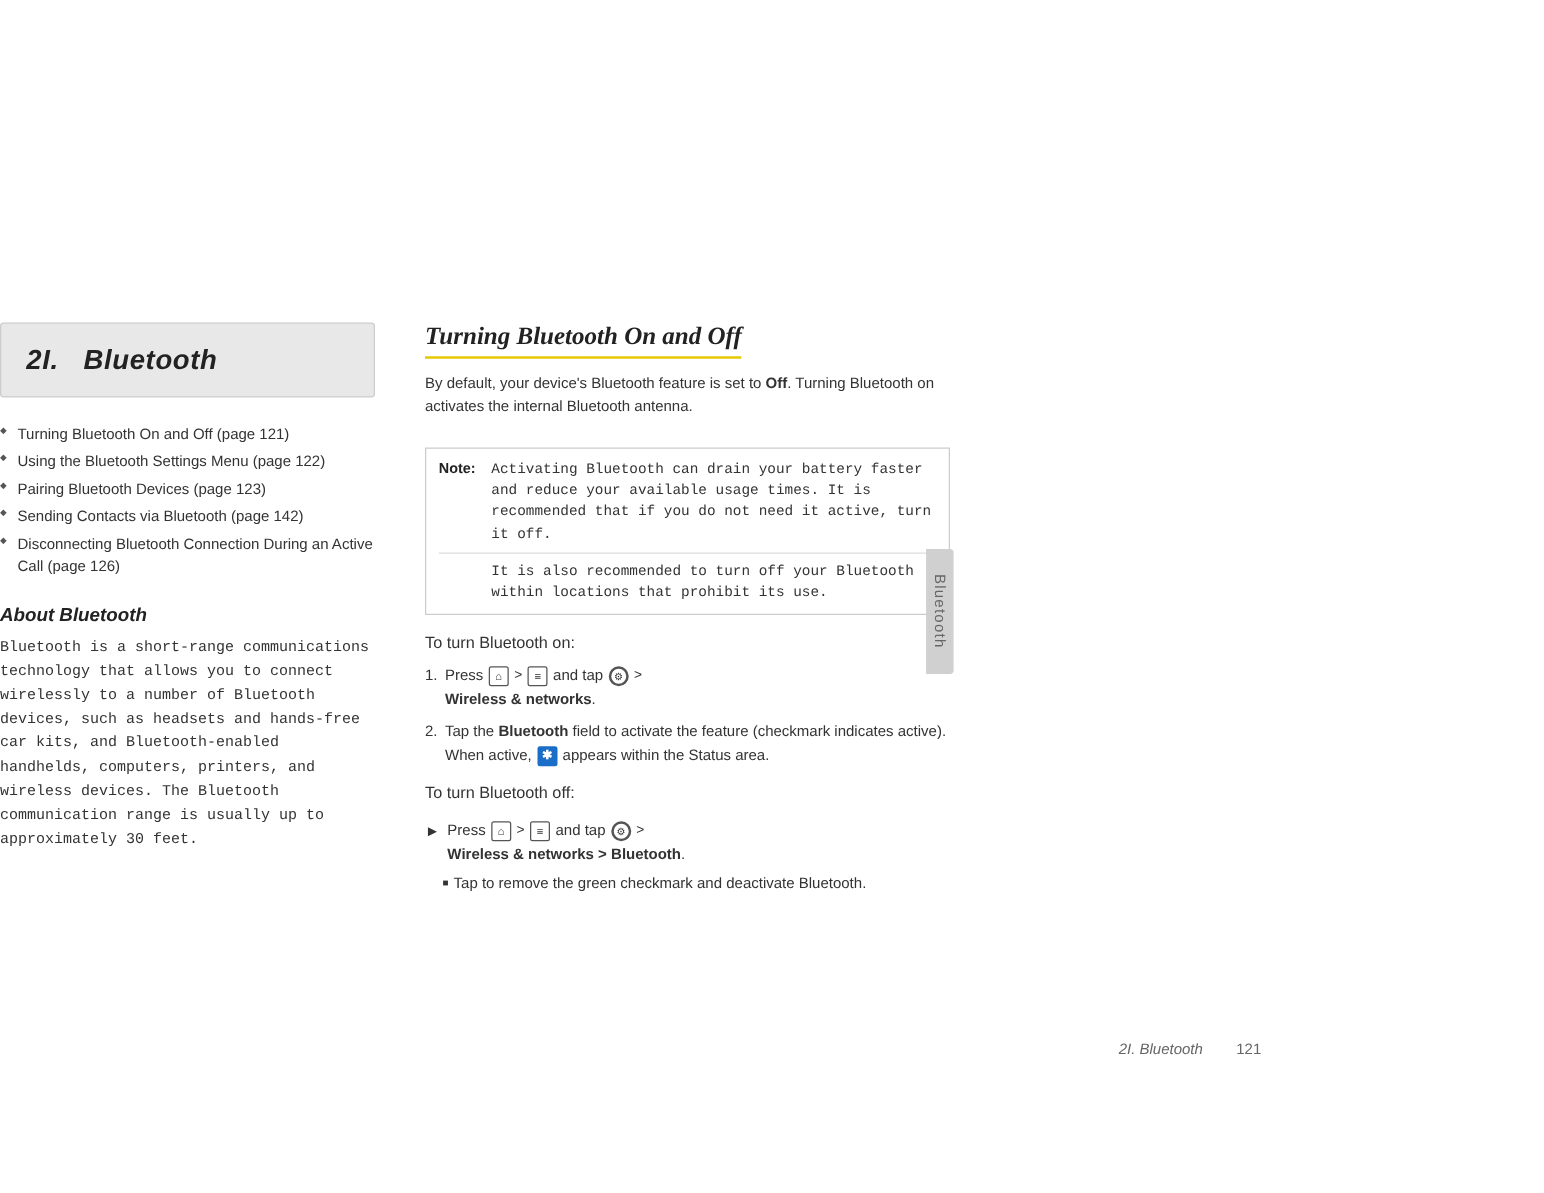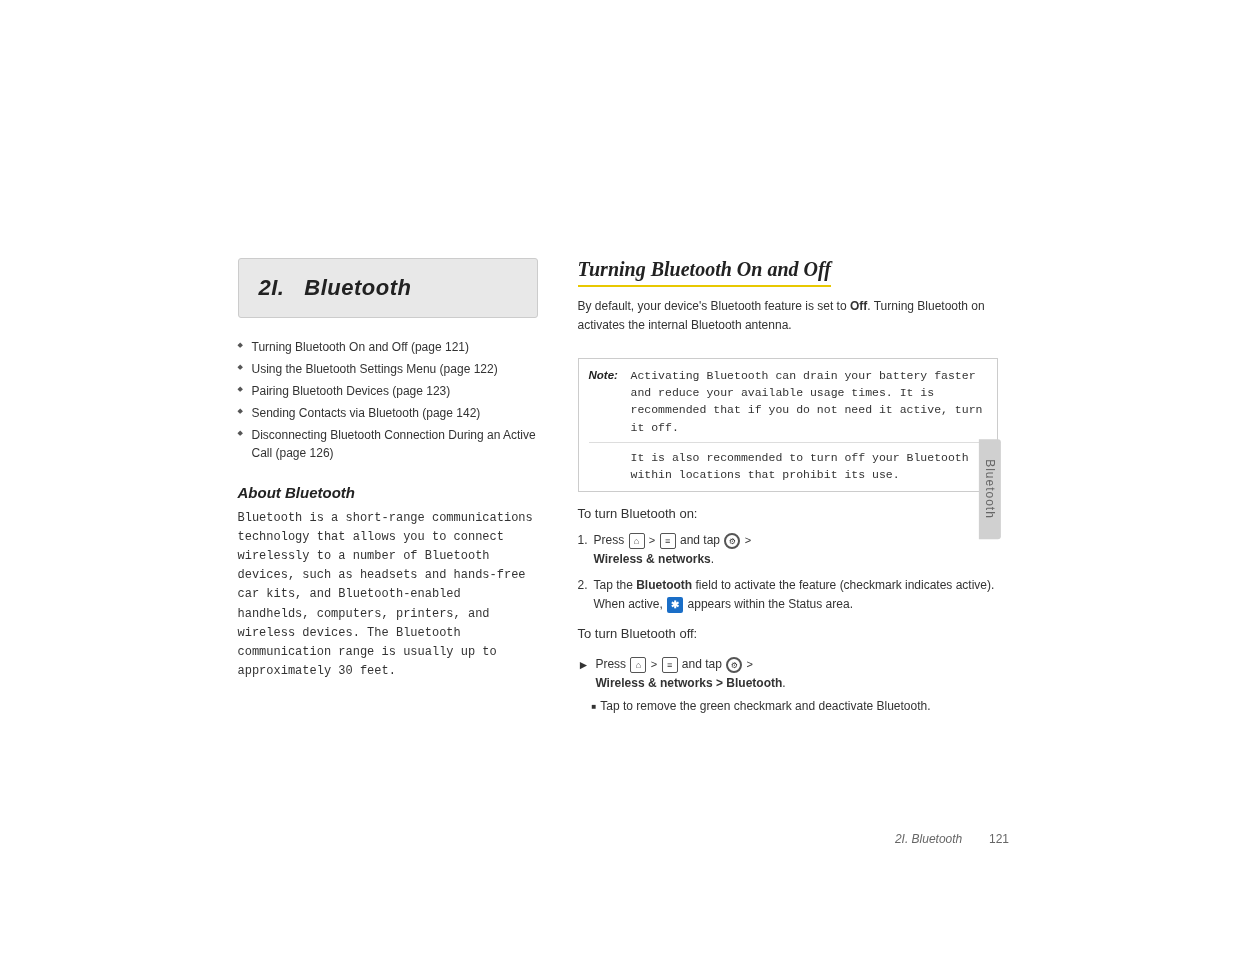--- a/index.html
+++ b/index.html
@@ -17,21 +17,20 @@
       color: #222;
       overflow: hidden;
       position: relative;
     }
 
     .page-container {
       width: 1235px;
       height: 954px;
       position: relative;
       display: flex;
-      justify-content: center;
       align-items: center;
     }
 
     .content-area {
       display: flex;
       width: 760px;
       gap: 40px;
       position: relative;
       top: 10px;
     }
@@ -136,21 +135,20 @@
       margin-bottom: 6px;
     }
 
     .note-box .note-row:last-child {
       margin-bottom: 0;
       border-top: 1px solid #ddd;
       padding-top: 6px;
     }
 
     .note-label {
-      font-style: italic;
       font-weight: bold;
       white-space: nowrap;
       color: #222;
       min-width: 36px;
     }
 
     .note-text {
       color: #333;
       font-family: Liberation Mono, monospace;
     }

